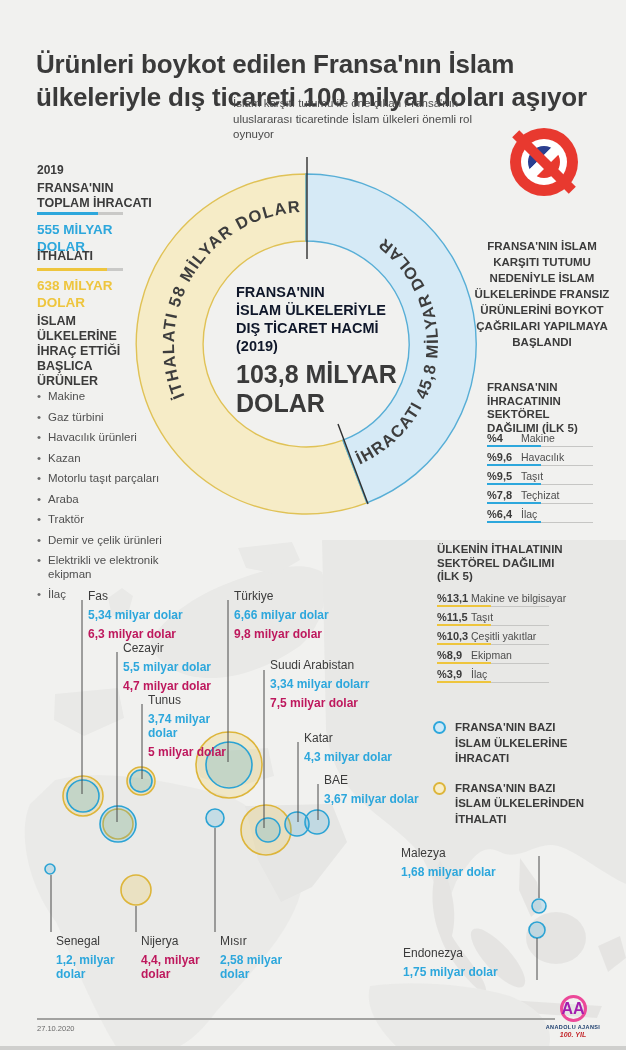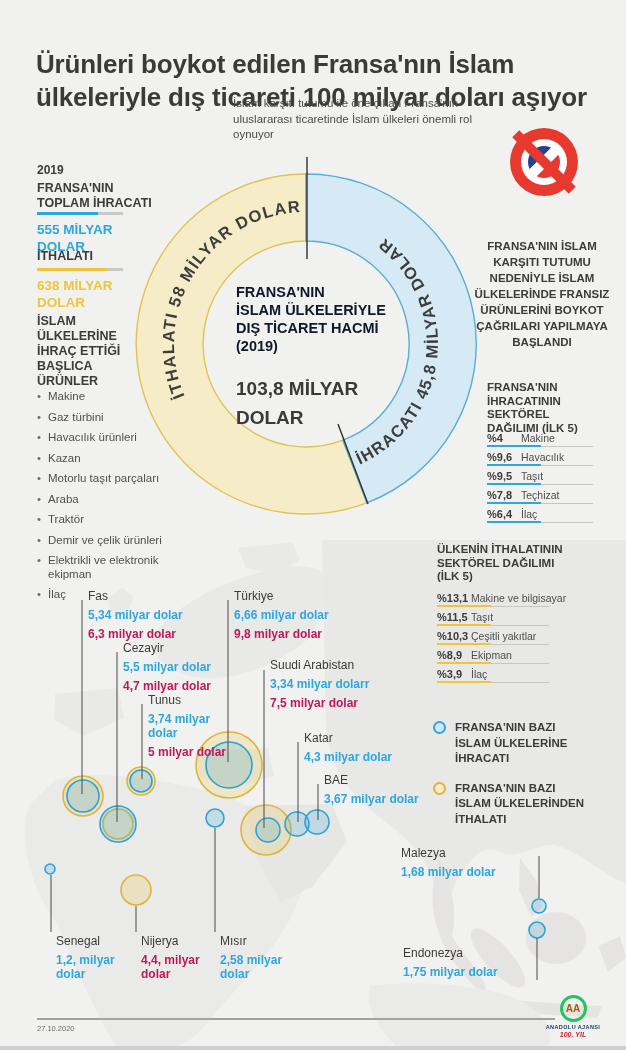--- a/index.html
+++ b/index.html
@@ -32,21 +32,21 @@
   #sb-products-head { top:314px; width:110px; font-size:12.5px; font-weight:bold; line-height:15px; }
   #sb-products { top:390px; width:125px; list-style:none; }
   #sb-products li { position:relative; padding-left:11px; margin-bottom:7px;
                     font-size:11.5px; line-height:13.5px; color:#4f4f4f; }
   #sb-products li::before { content:"•"; position:absolute; left:0; top:0; color:#6a6a6a; }
 
   
   #donut-wrap { position:absolute; left:133px; top:171px; width:346px; height:346px; }
   #donut-center { position:absolute; left:103px; top:112px; width:175px; }
   #donut-center .l { display:block; font-size:14.5px; font-weight:bold; line-height:18px; color:#0f172a; }
-  #donut-center .v { display:block; margin-top:19px; font-size:19px; font-weight:bold; line-height:29px; color:#3a3a3a; }
+  #donut-center .v { display:block; margin-top:5px; font-size:25px; font-weight:bold; line-height:29px; color:#3a3a3a; }
   .arc-label { font-size:16.5px; font-weight:bold; letter-spacing:1.3px; fill:#3d3d3d; }
 
   
   #boycott-icon { position:absolute; left:508px; top:126px; }
   #boycott-text { position:absolute; left:467px; top:238px; width:150px; text-align:center;
                   font-size:11.5px; font-weight:bold; line-height:16px; color:#3b3b3b; }
 
   
   .sector-head { position:absolute; font-size:11.5px; font-weight:bold; line-height:13.5px; }
   #exp-head { left:487px; top:381px; width:115px; }
@@ -77,21 +77,21 @@
   .country .cval:empty { display:none; }
   .cval.exp { color:#2da7dc; }
   .cval.imp { color:#be185d; }
   .country.right { text-align:left; }
 
   
   #footer-line { position:absolute; left:37px; top:1018px; width:518px; height:2px; background:#a2a2a0; }
   #footer-date { position:absolute; left:37px; top:1024px; font-size:7.5px; color:#6a6a6a; }
   #aa-logo { position:absolute; left:543px; top:995px; width:60px; text-align:center; }
   #aa-circle { width:27px; height:27px; margin:0 auto; border-radius:50%;
-               border:3px solid #22c55e; color:#a16207; font-weight:bold; font-size:10px;
+               border:3px solid #ec4899; color:#a21caf; font-weight:bold; font-size:16px;
                display:flex; align-items:center; justify-content:center; }
   #aa-name { font-size:5.5px; font-weight:bold; letter-spacing:.4px; color:#1c3e6e; margin-top:2px; }
   #aa-cent { font-size:7px; font-weight:bold; font-style:italic; color:#c3272b; margin-top:1px; }
 </style>
 </head>
 <body>
 
 <div id="canvas">
 
   <svg id="bg-map" width="626" height="1050" viewBox="0 0 626 1050">

